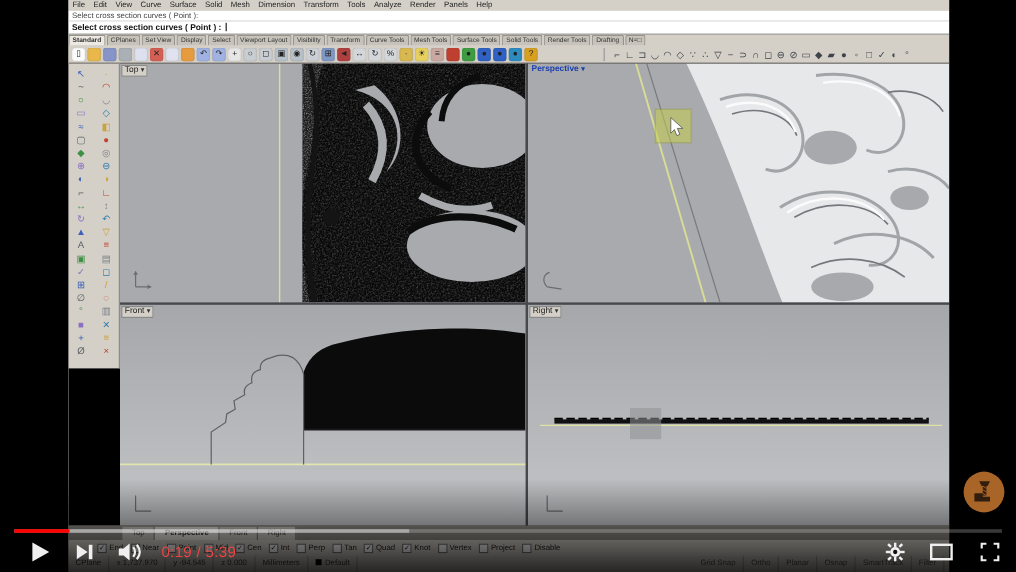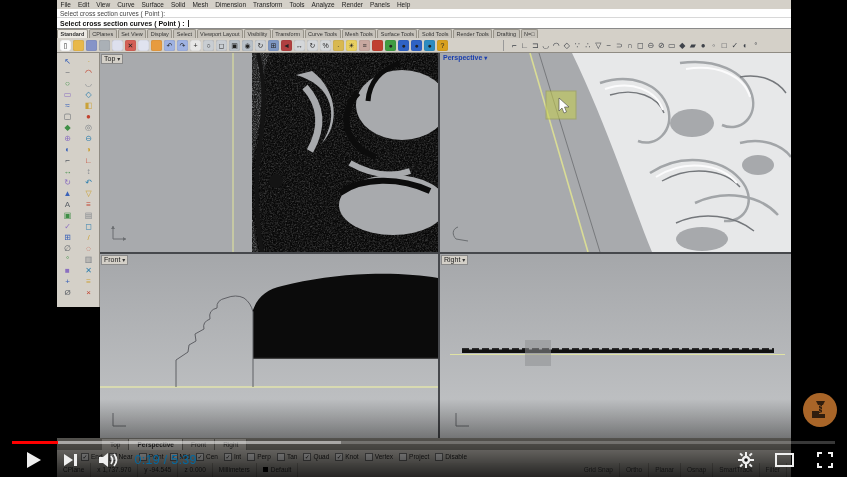--- a/index.html
+++ b/index.html
@@ -70,21 +70,21 @@
   .yt-progress{position:absolute;left:12px;right:12px;bottom:33px;height:3px;background:rgba(255,255,255,.22);}
   .yt-buffer{position:absolute;left:0;top:0;bottom:0;background:rgba(255,255,255,.38);}
   .yt-played{position:absolute;left:0;top:0;bottom:0;background:#f00;}
   .yt-controls{position:absolute;left:0;right:0;bottom:1px;height:32px;display:flex;align-items:center;color:#eee;}
   .play-btn{margin-left:27px;width:0;height:0;border-left:14px solid #efefef;
            border-top:8.5px solid transparent;border-bottom:8.5px solid transparent;cursor:pointer;}
   .next-btn{margin-left:23px;display:flex;align-items:center;cursor:pointer;}
   .next-tri{width:0;height:0;border-left:9px solid #efefef;border-top:6px solid transparent;border-bottom:6px solid transparent;}
   .next-bar{width:2.5px;height:12px;background:#efefef;margin-left:1px;}
   .vol-btn{margin-left:21px;cursor:pointer;display:flex;align-items:center;}
-  .yt-time{margin-left:15px;font-size:12.5px;color:#0369a1;letter-spacing:.3px;}
+  .yt-time{margin-left:15px;font-size:12.5px;color:#ef4444;letter-spacing:.3px;}
   .yt-spacer{flex:1;}
   .gear-btn{margin-right:21px;cursor:pointer;display:flex;}
   .mini-btn{margin-right:23px;width:15px;height:10px;border:2px solid #efefef;cursor:pointer;}
   .fs-btn{margin-right:14px;cursor:pointer;display:flex;}
 </style>
 </head>
 <body>
 
 <div class="stage">
 

